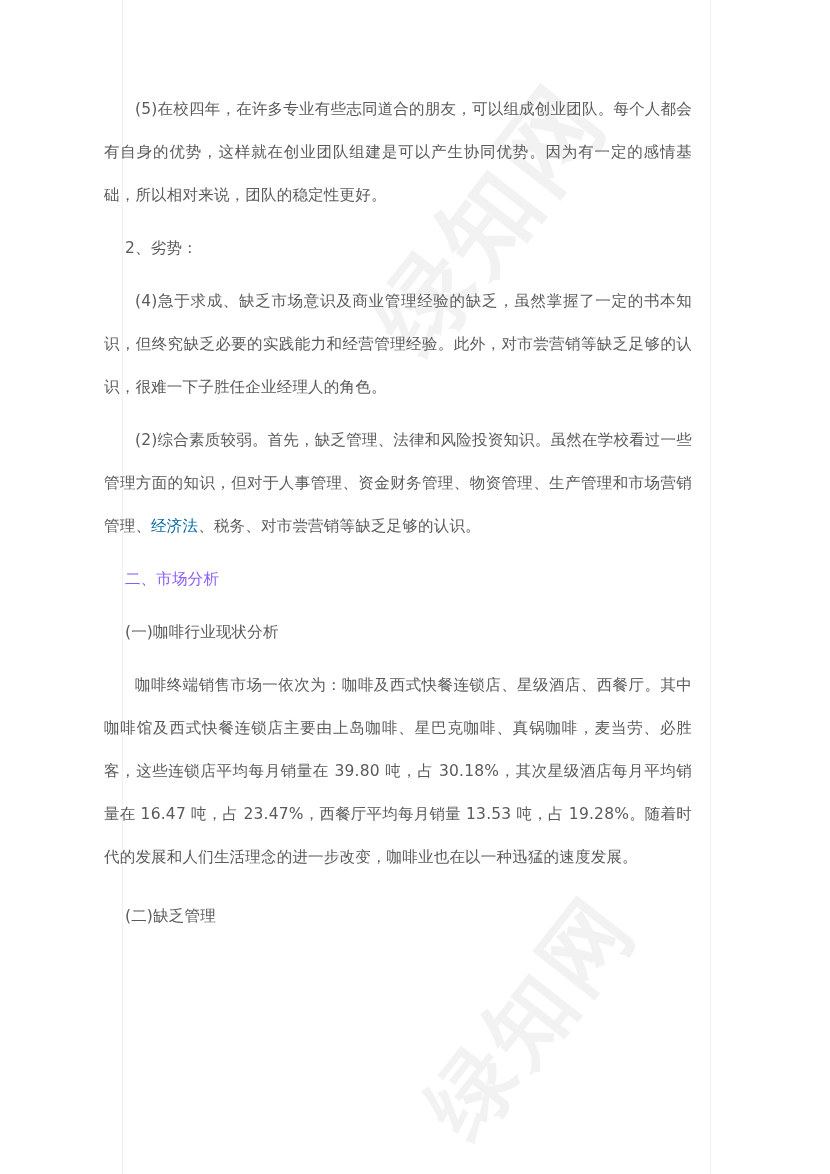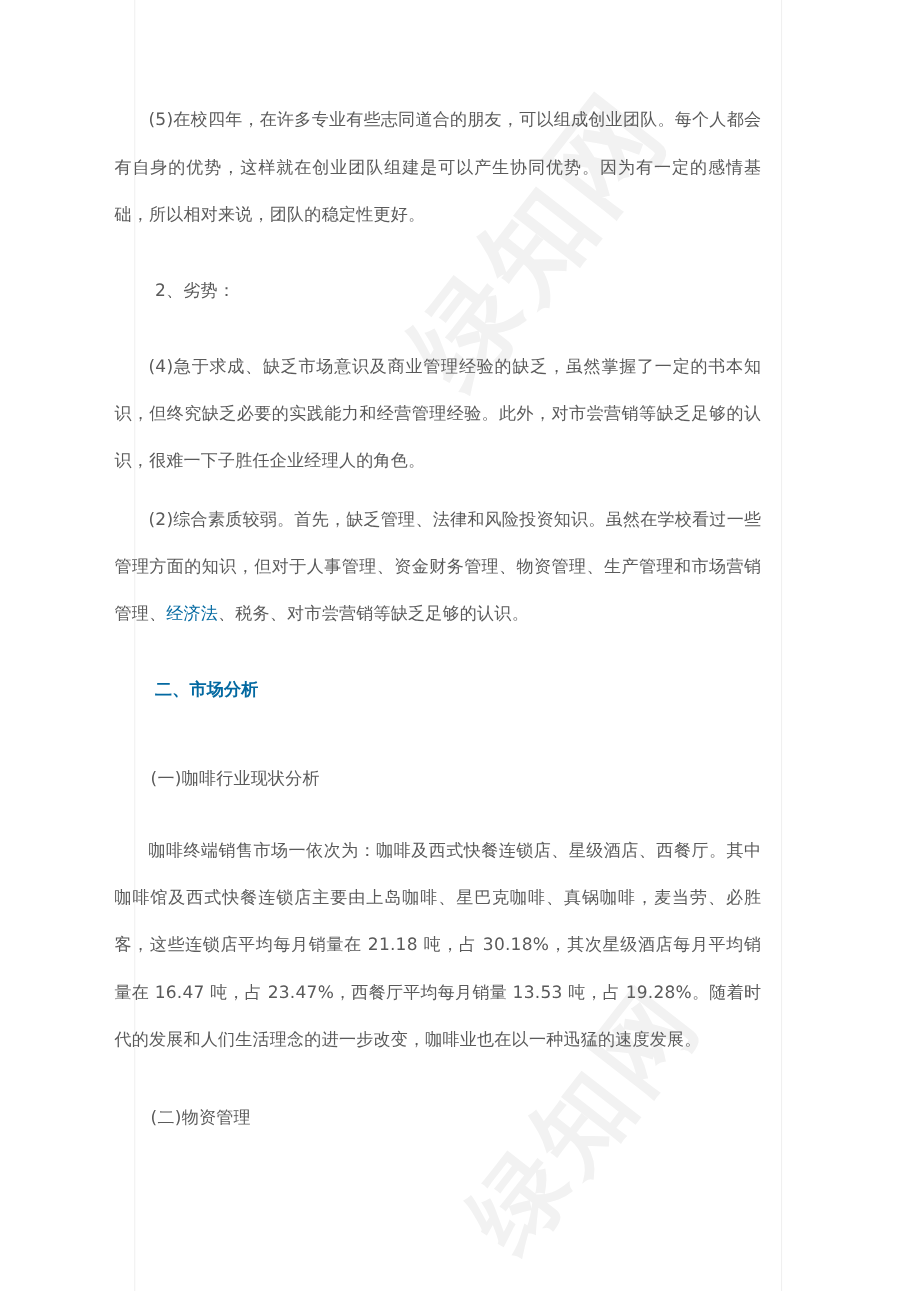--- a/index.html
+++ b/index.html
@@ -78,42 +78,42 @@
     letter-spacing: 0.2px;
   }
 
   
   .para.indent {
     text-indent: 2em;
   }
 
   
   .heading {
-    margin: 16px;
-    color: #0369a1;
+    margin: 0;
+    color: #8b5cf6;
     font-size: 15.5px;
     line-height: 43px;
-    font-weight: bold;
+    font-weight: normal;
     text-indent: 1.35em;
     letter-spacing: 0.2px;
   }
 
   .subheading {
-    margin: 12px;
+    margin: 0;
     color: #5a5a5a;
     font-size: 15.5px;
     line-height: 43px;
     font-weight: normal;
     text-indent: 1.35em;
     letter-spacing: 0.2px;
   }
 
   
   .list-label {
-    margin: 16px;
+    margin: 0;
     color: #5a5a5a;
     font-size: 15.5px;
     line-height: 43px;
     text-indent: 1.35em;
     letter-spacing: 0.2px;
   }
 
   
   .muted {
     color: #0369a1;
@@ -152,20 +152,20 @@
     <div class="spacer-sm"></div>
 
     <h2 class="heading">二、市场分析</h2>
 
     <div class="spacer-sm"></div>
 
     <h3 class="subheading">(一)咖啡行业现状分析</h3>
 
     <div class="spacer-sm"></div>
 
-    <p class="para indent">咖啡终端销售市场一依次为：咖啡及西式快餐连锁店、星级酒店、西餐厅。其中咖啡馆及西式快餐连锁店主要由上岛咖啡、星巴克咖啡、真锅咖啡，麦当劳、必胜客，这些连锁店平均每月销量在 21.18 吨，占 30.18%，其次星级酒店每月平均销量在 16.47 吨，占 23.47%，西餐厅平均每月销量 13.53 吨，占 19.28%。随着时代的发展和人们生活理念的进一步改变，咖啡业也在以一种迅猛的速度发展。</p>
+    <p class="para indent">咖啡终端销售市场一依次为：咖啡及西式快餐连锁店、星级酒店、西餐厅。其中咖啡馆及西式快餐连锁店主要由上岛咖啡、星巴克咖啡、真锅咖啡，麦当劳、必胜客，这些连锁店平均每月销量在 39.80 吨，占 30.18%，其次星级酒店每月平均销量在 16.47 吨，占 23.47%，西餐厅平均每月销量 13.53 吨，占 19.28%。随着时代的发展和人们生活理念的进一步改变，咖啡业也在以一种迅猛的速度发展。</p>
 
     <div class="spacer-md"></div>
 
-    <h3 class="subheading">(二)物资管理</h3>
+    <h3 class="subheading">(二)缺乏管理</h3>
 
   </div>
 </div>
 
 </body></html>

